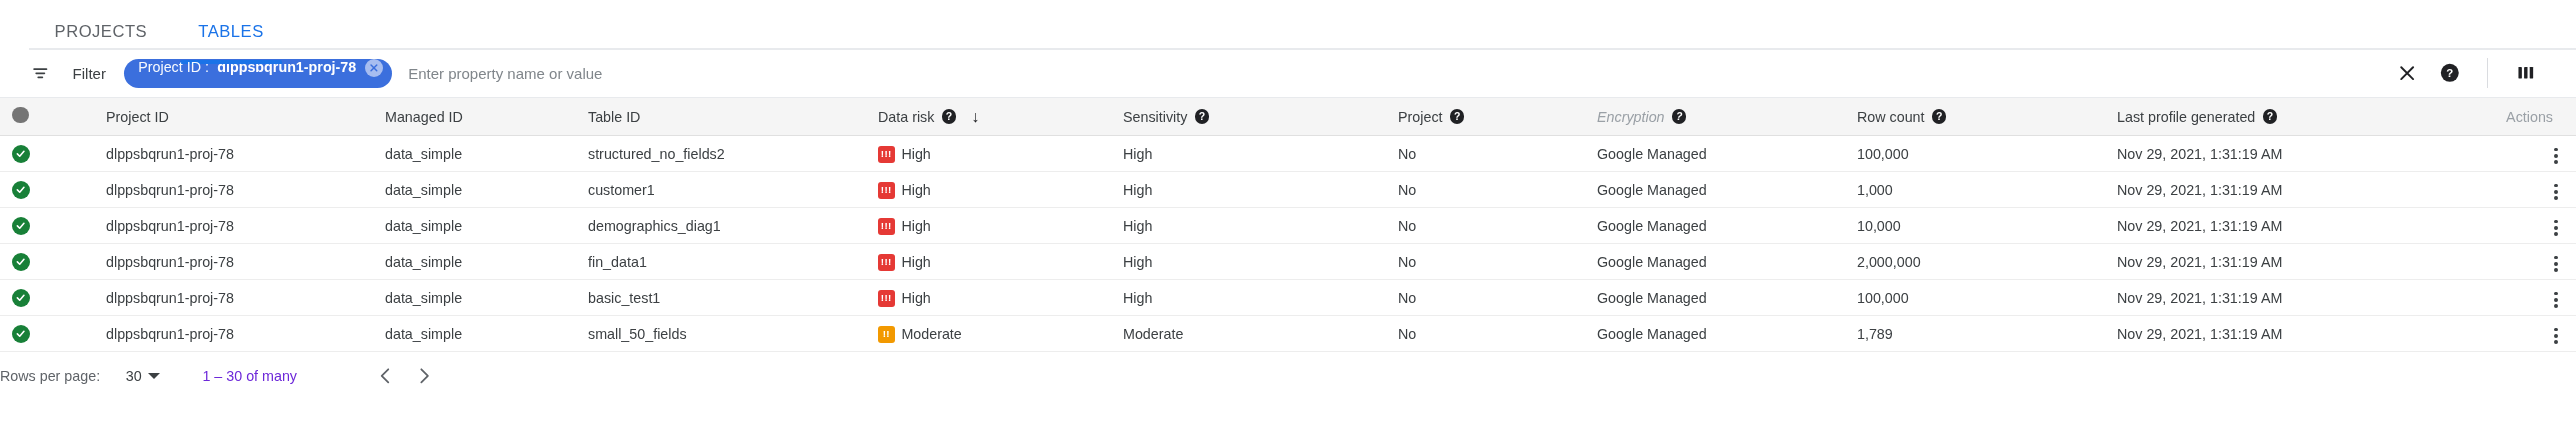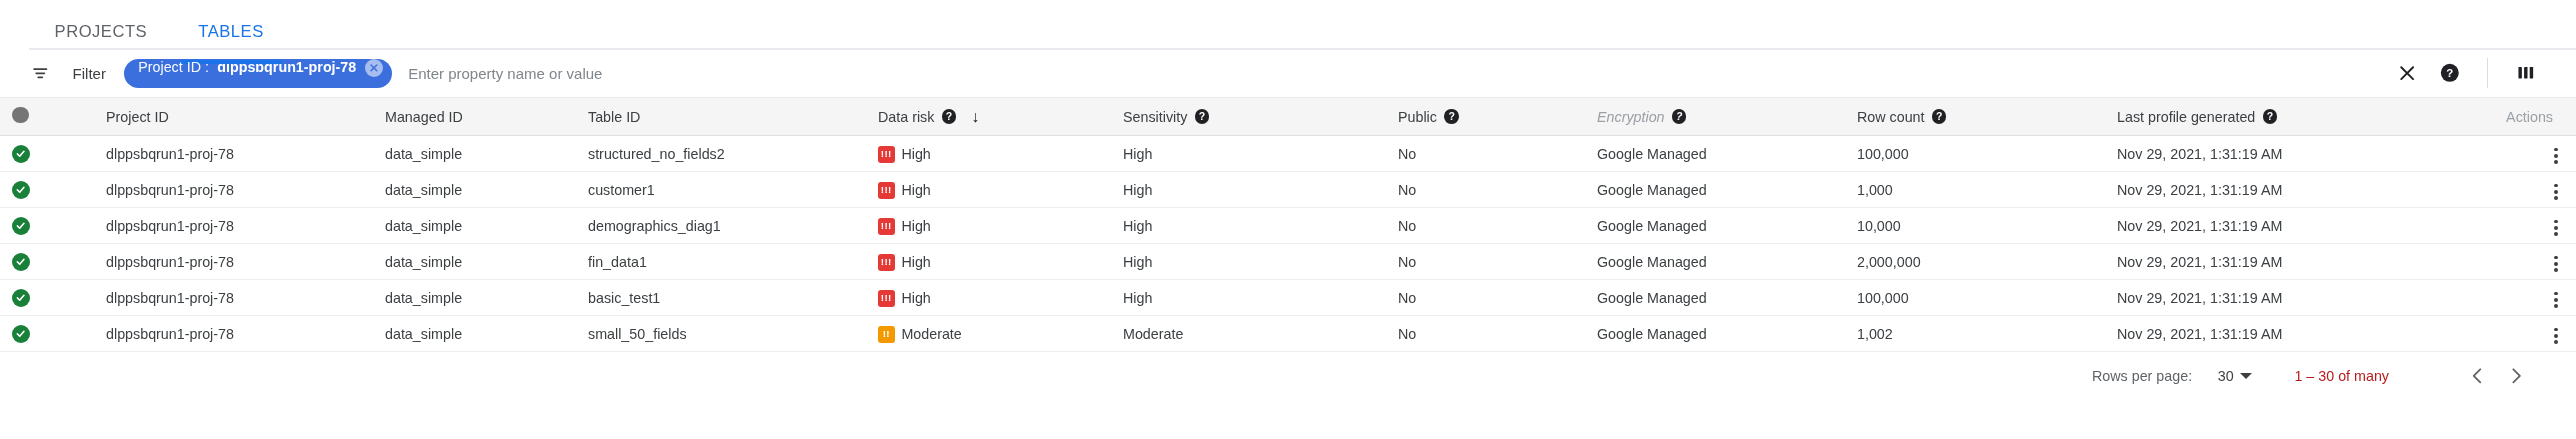--- a/index.html
+++ b/index.html
@@ -225,42 +225,41 @@
     cursor: pointer;
     padding: 4.5px 6px;
   }
   .kebab i { width: 3.8px; height: 3.8px; border-radius: 50%; background: #3c4043; display:block; }
 
   
   .footer {
     height: 47px;
     display: flex;
     align-items: center;
-    justify-content: flex-end;
+    justify-content: flex-start;
     padding-right: 41px;
     gap: 0;
     background: #fff;
     font-size: 14.3px;
     color: #5f6368;
-    padding-left: 19px;
   }
   .rpp-label { margin-right: 25.6px; }
   .rpp-select {
     display: flex; align-items: center; gap: 6.8px;
     color: #3c4043; font-weight: 500;
     cursor: pointer; user-select: none;
     margin-right: 42px;
   }
   .caret {
     width: 0; height: 0;
     border-left: 6px solid transparent;
     border-right: 6px solid transparent;
     border-top: 6.8px solid #3c4043;
   }
-  .range-label { margin-right: 70px; color:#b91c1c; }
+  .range-label { margin-right: 70px; color:#6d28d9; }
   .pager-btn {
     width: 38px; height: 38px;
     display: flex; align-items: center; justify-content: center;
     cursor: pointer; color: #5f6368;
   }
   .pager-btn svg { display:block; }
 </style>
 </head>
 <body>
 
@@ -372,21 +371,21 @@
         </span>
       </th>
       <th>
         <span class="th-inner">
           <span>Sensitivity</span>
           <span class="help-dot">?</span>
         </span>
       </th>
       <th>
         <span class="th-inner">
-          <span>Public</span>
+          <span>Project</span>
           <span class="help-dot">?</span>
         </span>
       </th>
       <th class="muted">
         <span class="th-inner">
           <span>Encryption</span>
           <span class="help-dot">?</span>
         </span>
       </th>
       <th>
@@ -536,21 +535,21 @@
         <td>dlppsbqrun1-proj-78</td>
         <td>data_simple</td>
         <td>small_50_fields</td>
         <td><span class="risk">
             <span class="risk-badge moderate">!!</span>
             <span>Moderate</span>
           </span></td>
         <td>Moderate</td>
         <td>No</td>
         <td>Google Managed</td>
-        <td>1,002</td>
+        <td>1,789</td>
         <td>Nov 29, 2021, 1:31:19 AM</td>
         <td class="col-actions"><span class="kebab">
             <i></i>
             <i></i>
             <i></i>
           </span></td>
       </tr>
     </tbody>
 </table>
 

